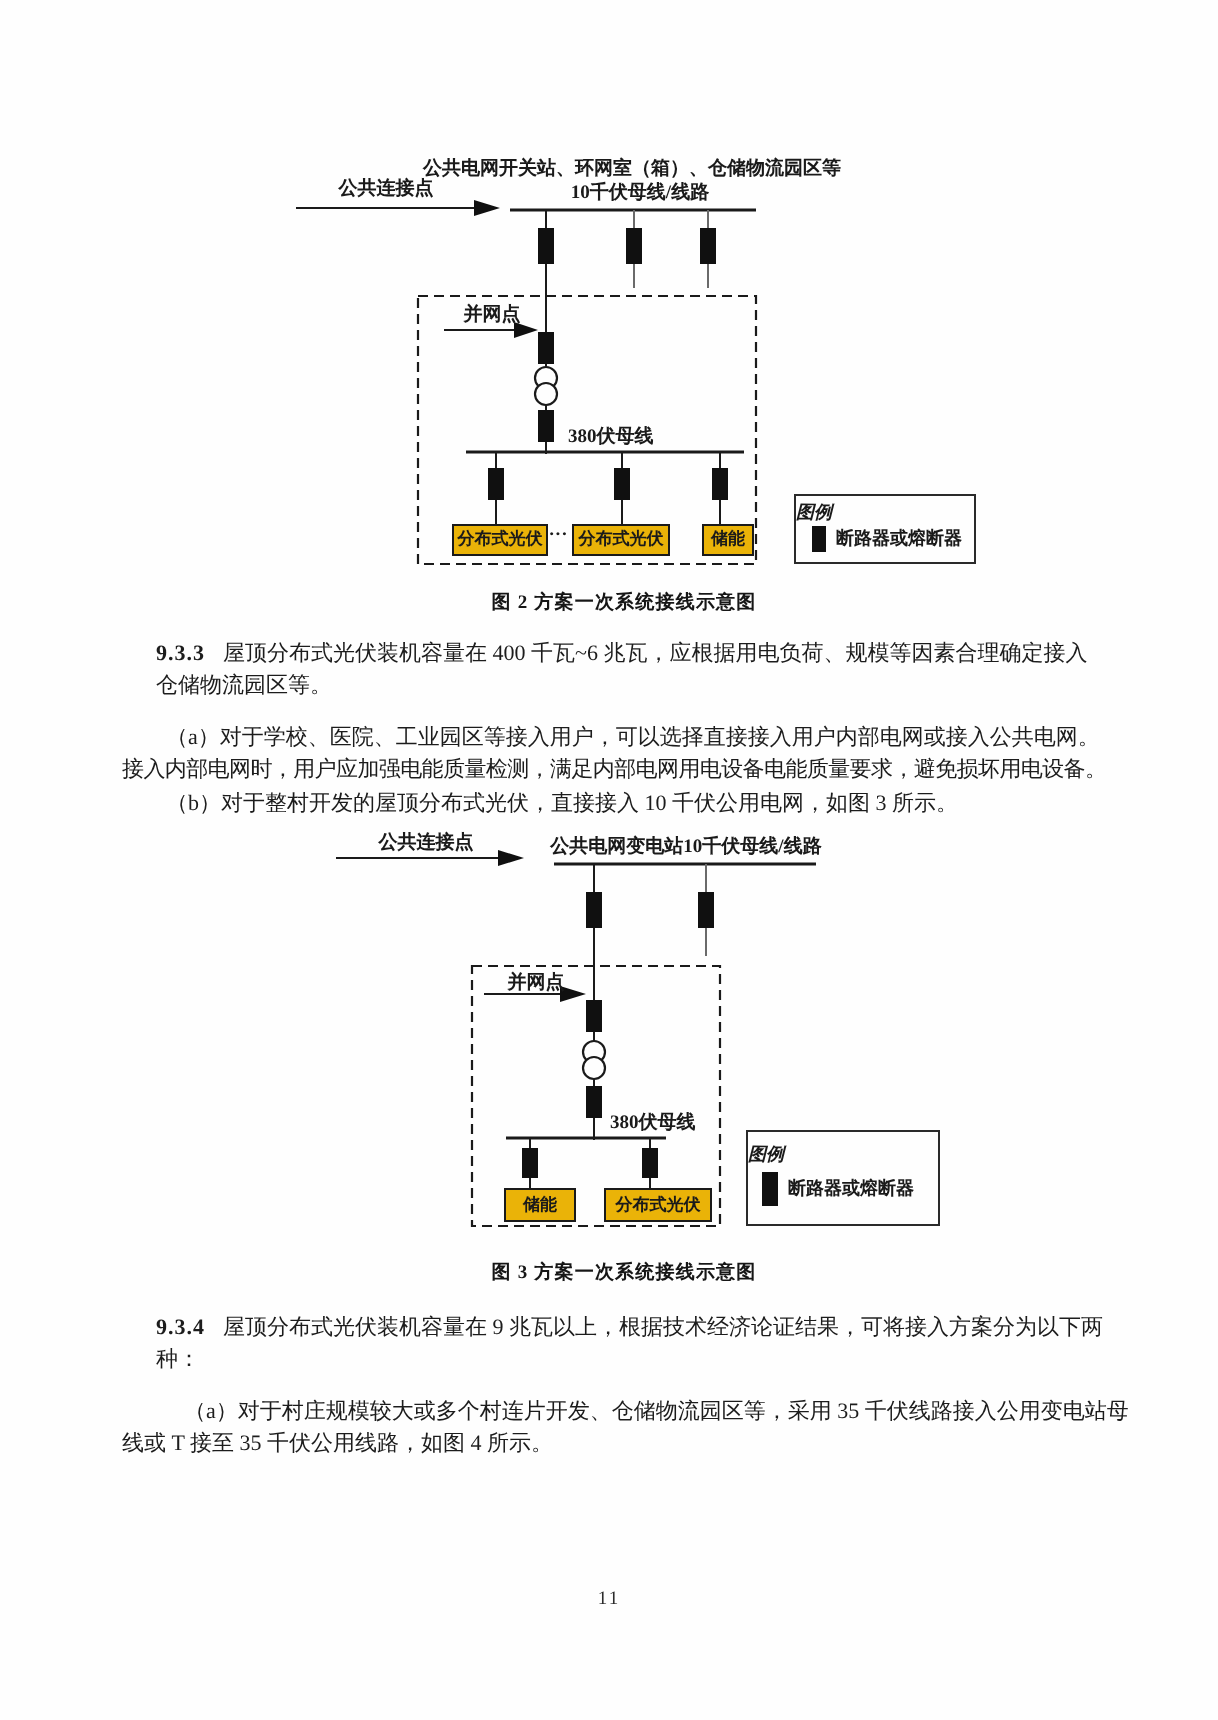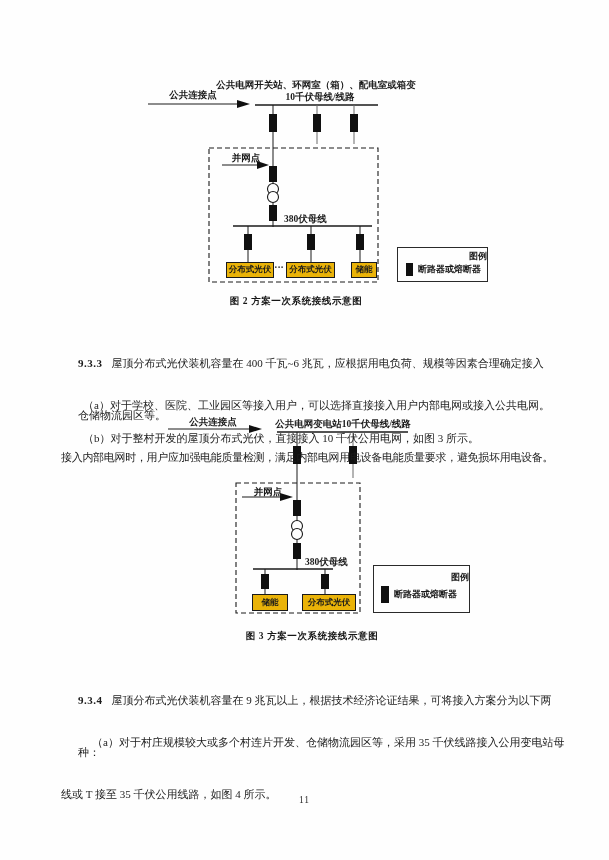--- a/index.html
+++ b/index.html
@@ -31,31 +31,31 @@
     position:absolute;
     border:1px solid #1a1a1a;background:#eab308;
     display:flex;align-items:center;justify-content:center;
     font-size:8.5px;font-weight:700;color:#1a1a1a;
     white-space:nowrap;
   }
   .legend{
     position:absolute;border:1.2px solid #2a2a2a;background:#fefefe;
     color:#1a1a1a;
   }
-  .legend .ltitle{text-align:right;font-size:9px;font-weight:700;margin-top:3px;line-height:10px;}
+  .legend .ltitle{text-align:left;font-size:9px;font-weight:700;margin-top:3px;line-height:10px;font-style:italic;}
   .legend .lrow{display:flex;align-items:center;margin-top:2px;padding-left:8px;}
   .legend .swatch{display:inline-block;background:#101010;margin-right:5px;}
   .legend .ltext{font-size:9px;font-weight:700;white-space:nowrap;}
   .caption{
     position:absolute;transform:translateX(-50%);
     font-size:9.5px;font-weight:700;letter-spacing:.6px;
     white-space:nowrap;color:#161616;
   }
   .para{position:absolute;font-size:11px;line-height:16px;color:#1c1c1c;}
-  .pline{white-space:nowrap;margin-top:36px;}
+  .pline{white-space:nowrap;}
   .tight{letter-spacing:-0.3px;}
   .num{font-weight:700;margin-right:9px;letter-spacing:.5px;}
   .ind22{padding-left:22px;}
   .ind31{padding-left:31px;}
   .pageno{
     position:absolute;left:50%;transform:translateX(-50%);
     top:795px;font-size:9.5px;color:#2b2b2b;letter-spacing:1px;
   }
 </style>
 </head>
@@ -114,40 +114,40 @@
     <circle class="tr" cx="297" cy="534" r="5.5"></circle>
     <rect class="bk" x="293" y="543" width="8" height="16"></rect>
 
     <line class="ln2" x1="253" y1="569" x2="333" y2="569"></line>
     <line class="ln" x1="265" y1="569" x2="265" y2="595"></line>
     <line class="ln" x1="325" y1="569" x2="325" y2="595"></line>
     <rect class="bk" x="261" y="574" width="8" height="15"></rect>
     <rect class="bk" x="321" y="574" width="8" height="15"></rect>
   </svg>
 
-  <div class="lbl ctr" style="left:316px;top:80px;">公共电网开关站、环网室（箱）、配电室或箱变</div>
+  <div class="lbl ctr" style="left:316px;top:80px;">公共电网开关站、环网室（箱）、仓储物流园区等</div>
   <div class="lbl ctr" style="left:320px;top:92px;">10千伏母线/线路</div>
   <div class="lbl ctr" style="left:193px;top:90px;">公共连接点</div>
   <div class="lbl ctr" style="left:246px;top:153px;">并网点</div>
   <div class="lbl" style="left:284px;top:214px;">380伏母线</div>
 
   <div class="nbox" style="left:226px;top:262px;width:46px;height:14px;">分布式光伏</div>
   <div class="lbl ctr" style="left:279px;top:263px;">···</div>
   <div class="nbox" style="left:286px;top:262px;width:47px;height:14px;">分布式光伏</div>
   <div class="nbox" style="left:351px;top:262px;width:24px;height:14px;">储能</div>
 
   <div class="legend" style="left:397px;top:247px;width:89px;height:33px;">
     <div class="ltitle">图例</div>
     <div class="lrow">
       <span class="swatch" style="width:7px;height:13px;"></span>
       <span class="ltext">断路器或熔断器</span>
     </div>
   </div>
 
-  <div class="caption" style="left:296px;top:295px;text-align:right;">图 2  方案一次系统接线示意图</div>
+  <div class="caption" style="left:312px;top:295px;text-align:right;">图 2  方案一次系统接线示意图</div>
 
   <div class="para" style="left:78px;top:319px;">
     <div class="pline">
       <span class="num">9.3.3</span><span>屋顶分布式光伏装机容量在 400 千瓦~6 兆瓦，应根据用电负荷、规模等因素合理确定接入</span>
     </div>
     <div class="pline">仓储物流园区等。</div>
   </div>
 
   <div class="para" style="left:61px;top:361px;">
     <div class="pline ind22">（a）对于学校、医院、工业园区等接入用户，可以选择直接接入用户内部电网或接入公共电网。</div>

